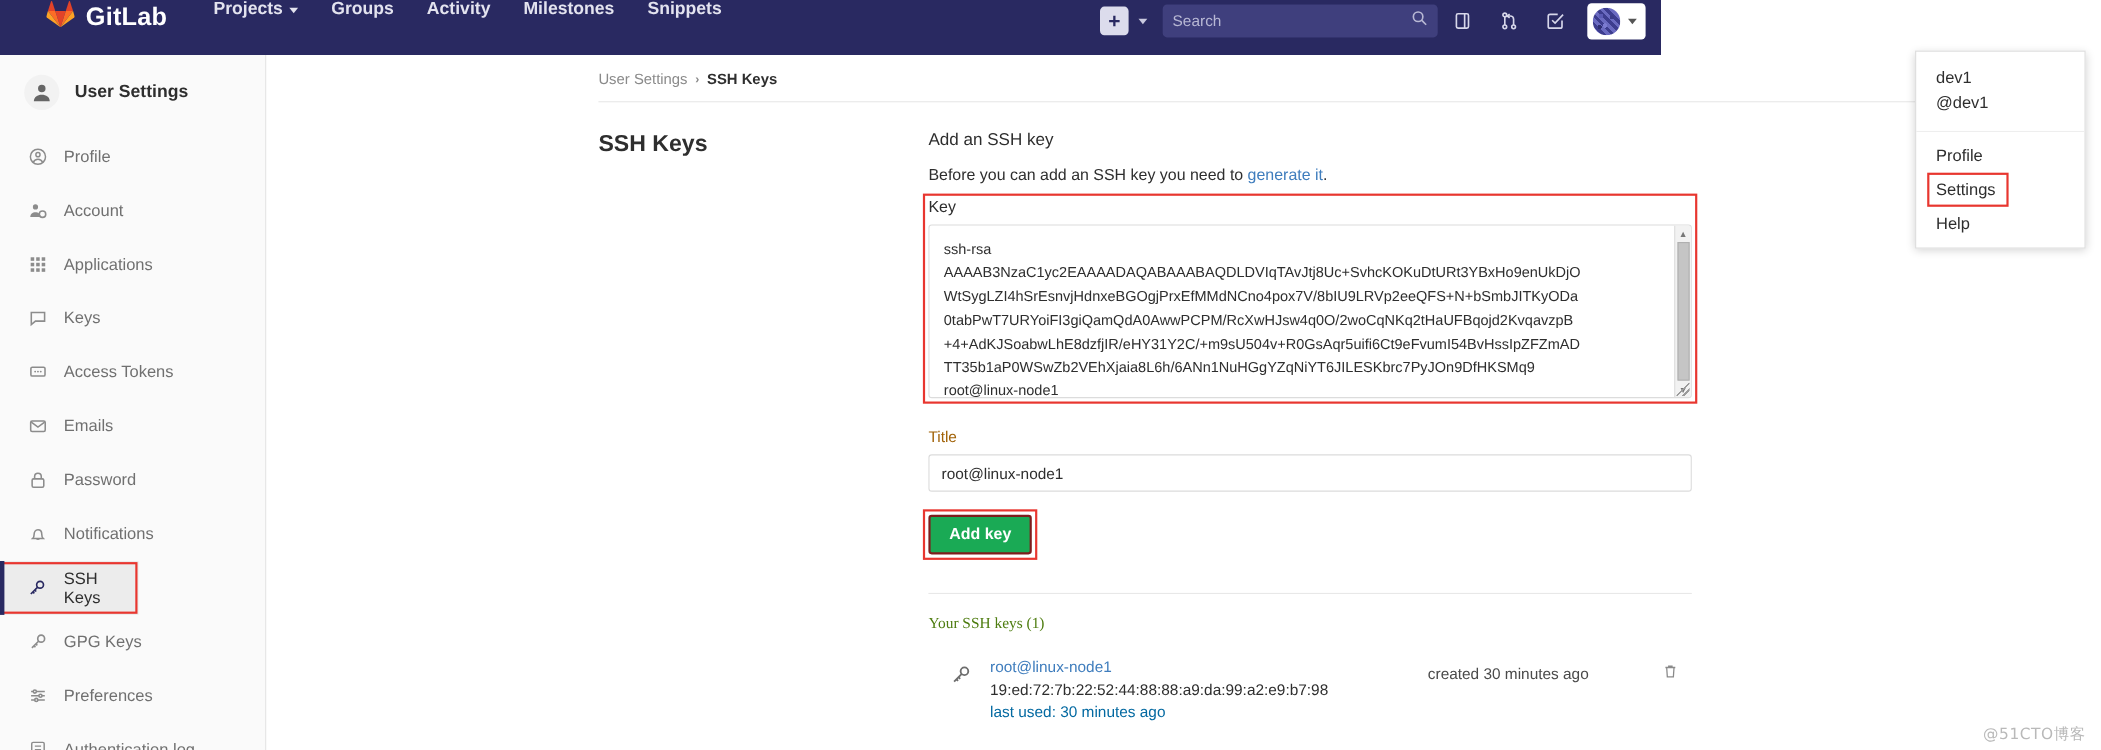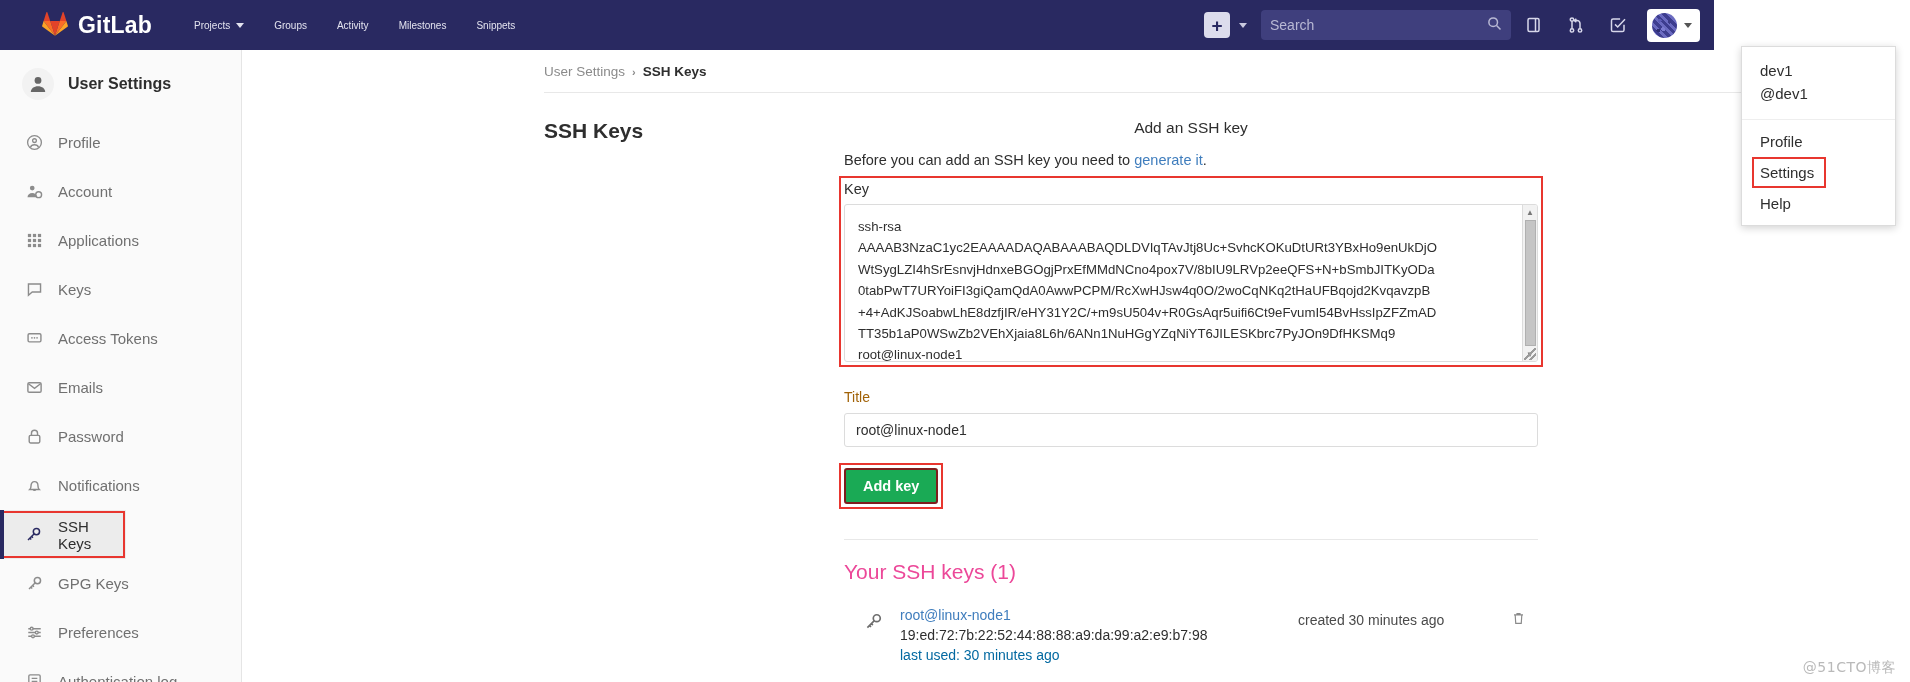--- a/index.html
+++ b/index.html
@@ -6,29 +6,29 @@
   html, body { margin:0; padding:0; }
   body {
     width:1910px; height:682px;
     font-family:"Liberation Sans", sans-serif;
     background:#fff; color:#2e2e2e; overflow:hidden;
     position:relative;
   }
 
   
   .navbar {
-    position:absolute; top:0; left:0; width:1714px; height:50px;
-    background:#292961; display:flex; align-items:center;
+    position:absolute; top:0; left:0; width:1510px; height:50px;
+    background:#292961; display:flex; align-items:flex-start;
     padding:0 14px; z-index:40;
   }
   .brand { display:flex; align-items:center; gap:10px; margin-left:28px; }
   .brand-name { color:#fff; font-size:23px; font-weight:600; letter-spacing:.2px;}
   .nav-links { display:flex; align-items:center; margin-left:42px; gap:30px; }
   .nav-link {
-    color:#e3e3ef; font-size:10px; font-weight:400;
+    color:#e3e3ef; font-size:16px; font-weight:700;
     display:flex; align-items:center; gap:6px; cursor:pointer;
     white-space:nowrap;
   }
   .caret { width:0;height:0;border-left:4.5px solid transparent;border-right:4.5px solid transparent;border-top:5px solid currentColor; display:inline-block; }
   .nav-right { margin-left:auto; display:flex; align-items:center; gap:4px; }
   .plus-btn {
     width:26px;height:26px;border-radius:4px;background:#dcdcec;
     display:flex;align-items:center;justify-content:center; cursor:pointer;
     color:#292961; font-size:19px; font-weight:700; line-height:1;
   }
@@ -112,21 +112,21 @@
   .bc-sep { color:#8a8a8a; font-weight:700; font-size:11px;}
   .bc-current { color:#2e2e2e; font-weight:600; }
   .bc-rule { margin:0 58px 0 302px; border-top:1px solid #e8e8e8; }
 
   .content { display:flex; padding:26px 0 0 302px; }
   .col-left { width:300px; padding-right:48px; }
   .col-left h2 { margin:0 0 14px; font-size:21px; font-weight:600; color:#2e2e2e; }
   .col-left p { margin:0; font-size:14.5px; line-height:1.55; color:#4a4a4a; }
 
   .col-right { width:694px; }
-  .form-title { font-size:15.5px; color:#2e2e2e; margin-bottom:15px;text-align:center; }
+  .form-title { font-size:15.5px; color:#2e2e2e; margin-bottom:15px; }
   .form-sub { font-size:14.5px; color:#2e2e2e; margin-bottom:13px; }
   .form-sub a { color:#3f7dbd; text-decoration:none; }
 
   .field-block { position:relative; }
   .field-block.redbox {
     outline:2.5px solid #e8362f; outline-offset:3px;
   }
   .field-label { font-size:14.5px; color:#2e2e2e; margin-bottom:7px; display:block; }
   .key-area {
     position:relative; width:100%; height:158px;
@@ -157,21 +157,21 @@
     font-family:"Liberation Sans", sans-serif; background:#fff;
   }
   .addkey-wrap { margin-top:21px; display:inline-block; outline:2.5px solid #e8362f; outline-offset:3px; }
   .add-key-btn {
     background:#1aaa55; color:#fff; border:2px solid #7f1d1d; border-radius:3px;
     font-size:14.5px; font-weight:600; padding:8px 17px; cursor:pointer;
     font-family:"Liberation Sans", sans-serif;
   }
 
   .keys-rule { margin:35px 0 0; border-top:1px solid #e8e8e8; width:694px; }
-  .keys-head { font-size:21px; color:#ec4899; margin:20px 0 22px; }
+  .keys-head { font-size:14px; color:#4d7c0f; margin:20px 0 22px;font-family:Liberation Serif, serif; }
   .key-row { display:flex; align-items:flex-start; padding-left:20px; }
   .key-ico { width:36px; color:#6e6e6e; padding-top:6px; }
   .key-info { flex:1; }
   .key-name { color:#3f7dbd; font-size:14px; text-decoration:none; cursor:pointer; display:inline-block; }
   .key-fp { font-size:14px; color:#2e2e2e; margin-top:3px; }
   .key-last { font-size:14px; color:#0369a1; margin-top:4px; }
   .key-created { font-size:14px; color:#4a4a4a; width:200px; padding-top:6px; white-space:nowrap; }
   .key-trash { width:40px; display:flex; justify-content:center; padding-top:5px; color:#8a8a8a; cursor:pointer; }
 
   .watermark {

